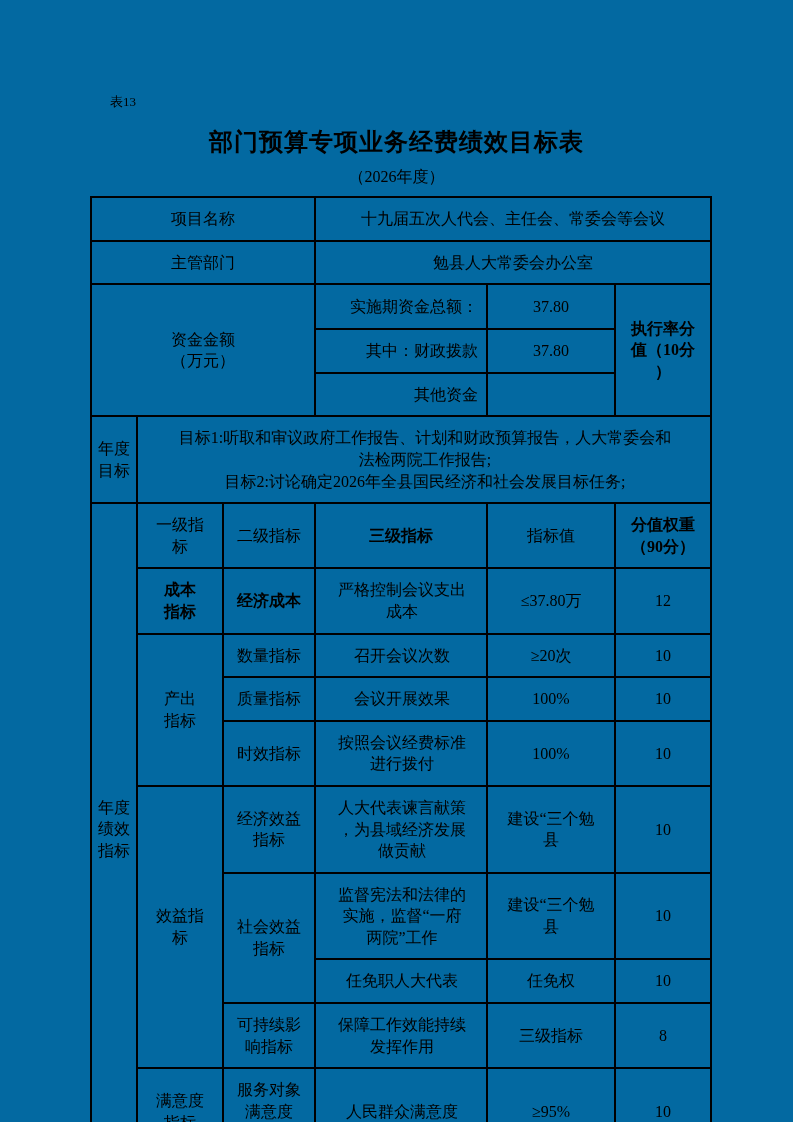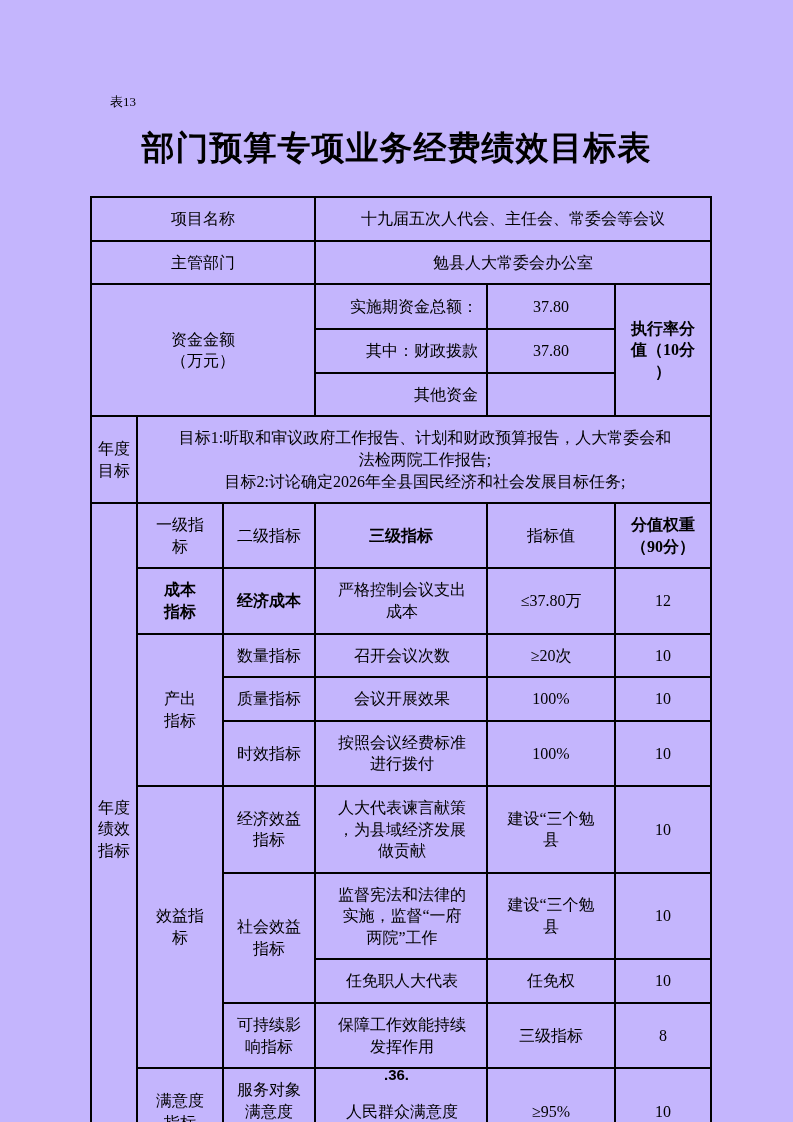--- a/index.html
+++ b/index.html
@@ -1,36 +1,36 @@
 <!DOCTYPE html>
 <html><head>
 <meta charset="utf-8">
 <style>
   html, body { margin: 0; padding: 0; background: #ffffff; }
   .page {
     position: relative;
     width: 793px;
     height: 1122px;
-    background: #c4b5fd;
+    background: #0369a1;
     color: #000000;
     font-family: "Liberation Serif", "DejaVu Serif", serif;
     overflow: hidden;
   }
   .doc-tag {
     position: absolute;
     left: 110px;
     top: 93px;
     font-size: 13px;
   }
   .doc-title {
     position: absolute;
     left: 0; right: 0;
     top: 126px;
     text-align: center;
-    font-size: 33px;
+    font-size: 24px;
     font-weight: bold;
     font-family: Liberation Serif, serif;
     letter-spacing: 1px;
   }
   .doc-subtitle {
     position: absolute;
     left: 0; right: 0;
     top: 167px;
     text-align: center;
     font-size: 16px;
@@ -66,20 +66,21 @@
     font-family: "Liberation Sans", "DejaVu Sans", sans-serif;
   }
 </style>
 </head>
 <body>
 
 <div class="page">
 
   <div class="doc-tag">表13</div>
   <div class="doc-title">部门预算专项业务经费绩效目标表</div>
+  <div class="doc-subtitle">（2026年度）</div>
 
   <table class="main">
     <colgroup>
       <col style="width:46px">
         <col style="width:86px">
         <col style="width:92px">
       <col style="width:172px">
         <col style="width:128px">
         <col style="width:96px">
     </colgroup>
@@ -208,15 +209,14 @@
       <td>服务对象
 满意度
 指标</td>
       <td class="left">人民群众满意度</td>
       <td>≥95%</td>
       <td>10</td>
     </tr>
   </tbody>
     </table>
 
-  <div class="page-number">.36.</div>
 
 </div>
 
 </body></html>

